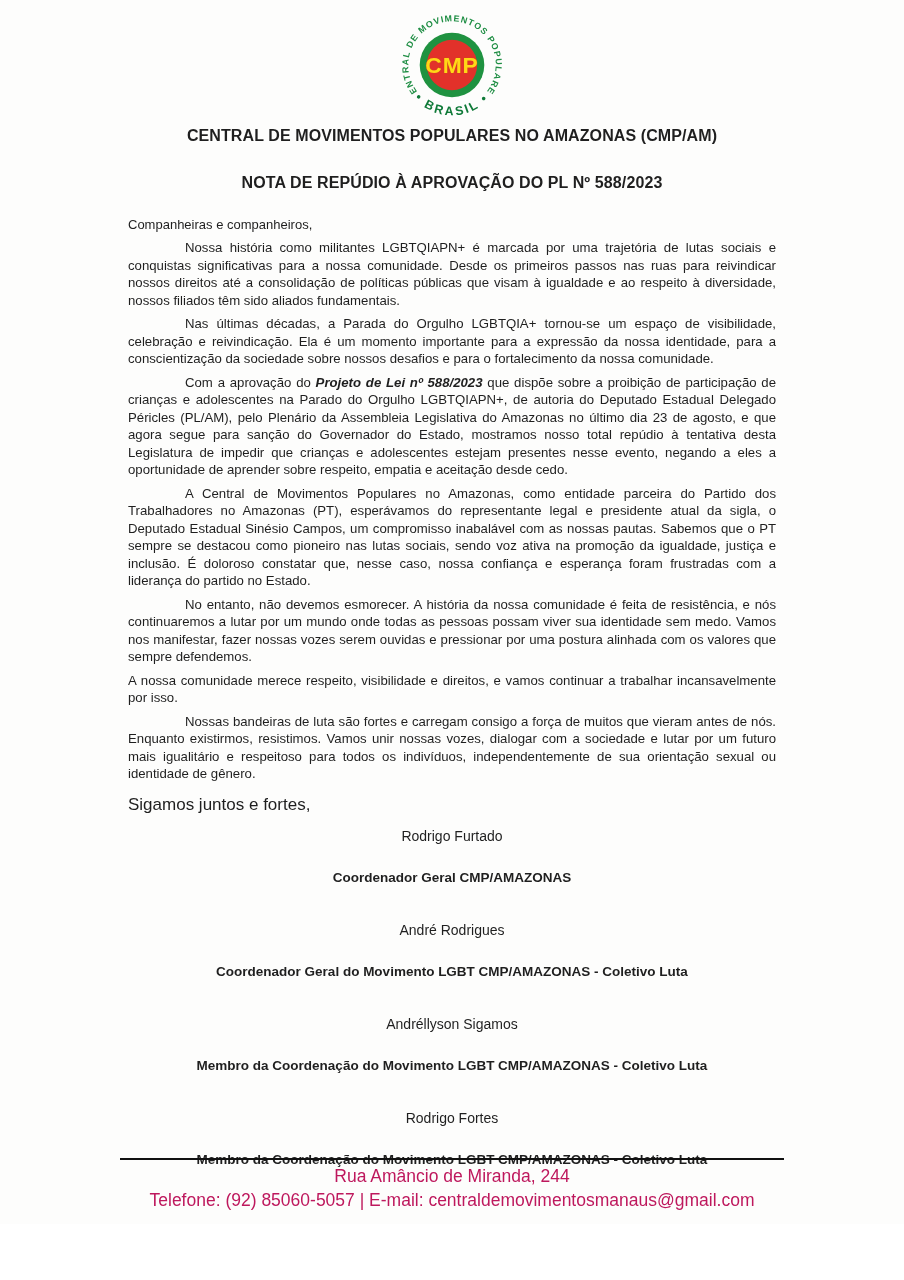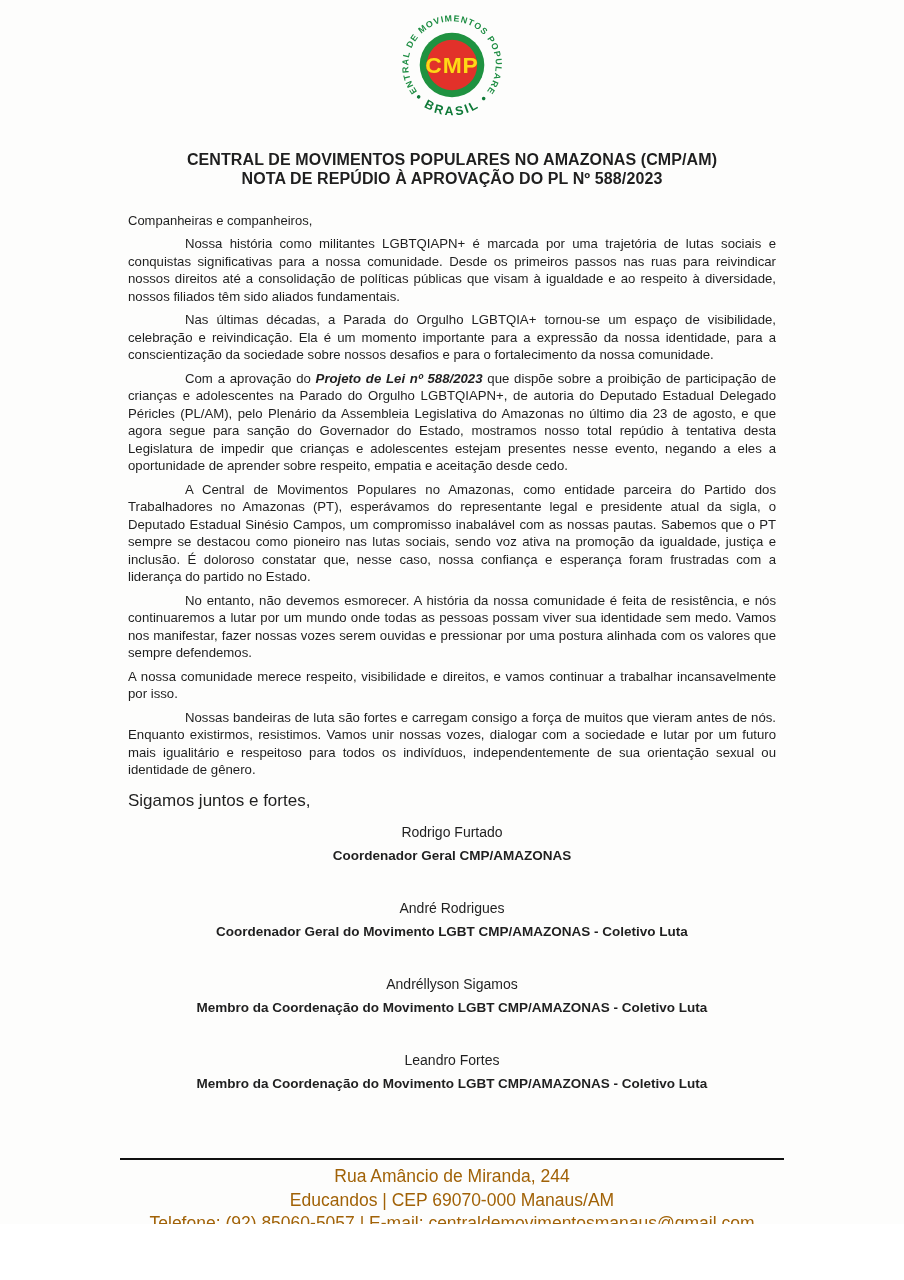--- a/index.html
+++ b/index.html
@@ -19,22 +19,22 @@
     height: 114px;
     margin: 0 auto;
   }
   .doc-title, .doc-subtitle {
     text-align: center;
     font-size: 16px;
     font-weight: bold;
     line-height: 19px;
     letter-spacing: 0.1px;
   }
-  .doc-title { margin-top: 28px; }
-  .doc-subtitle { margin-top: 0; }
+  .doc-title { margin-top: 4px; }
+  .doc-subtitle { margin-top: 28px; }
   .greeting {
     margin-top: 24px;
     font-size: 13px;
     line-height: 17px;
   }
   .body-para {
     margin-top: 6px;
     font-size: 13.2px;
     line-height: 17.5px;
     text-align: justify;
@@ -42,37 +42,37 @@
   .body-para.indent { text-indent: 57px; }
   .seg-bold-italic { font-weight: bold; font-style: italic; }
   .closing {
     margin-top: 13px;
     font-size: 17px;
     line-height: 17px;
   }
   .sig-block { text-align: center; margin-top: 34px; }
   .sig-block:first-child { margin-top: 14px; }
   .sig-name { font-size: 14px; line-height: 18px; }
-  .sig-role { margin-top: 6px; font-size: 13.5px; font-weight: bold; line-height: 18px; text-align: center; }
+  .sig-role { margin-top: 24px; font-size: 13.5px; font-weight: bold; line-height: 18px; text-align: center; }
   .letter-footer {
     position: absolute;
     top: 1158px;
     left: 120px;
     right: 120px;
     text-align: center;
   }
   .footer-rule {
     height: 2px;
     background: #111111;
     margin-bottom: 5px;
   }
   .footer-line {
     font-size: 17.5px;
     line-height: 23.5px;
-    color: #a16207;
+    color: #be185d;
   }
 </style>
 </head>
 <body>
 
 <div class="page">
 
   <div class="logo-wrap">
     <svg viewBox="0 0 120 120" width="116" height="114">
 
@@ -119,25 +119,24 @@
       </div>
       <div class="sig-block">
         <div class="sig-name">André Rodrigues</div>
         <div class="sig-role">Coordenador Geral do Movimento LGBT CMP/AMAZONAS - Coletivo Luta</div>
       </div>
       <div class="sig-block">
         <div class="sig-name">Andréllyson Sigamos</div>
         <div class="sig-role">Membro da Coordenação do Movimento LGBT CMP/AMAZONAS - Coletivo Luta</div>
       </div>
       <div class="sig-block">
-        <div class="sig-name">Leandro Fortes</div>
+        <div class="sig-name">Rodrigo Fortes</div>
         <div class="sig-role">Membro da Coordenação do Movimento LGBT CMP/AMAZONAS - Coletivo Luta</div>
       </div>
     </div>
 
   <footer class="letter-footer">
     <div class="footer-rule"></div>
     <div class="footer-line">Rua Amâncio de Miranda, 244</div>
-    <div class="footer-line">Educandos | CEP 69070-000 Manaus/AM</div>
     <div class="footer-line">Telefone: (92) 85060-5057 | E-mail: centraldemovimentosmanaus@gmail.com</div>
   </footer>
 
 </div>
 
 </body></html>

